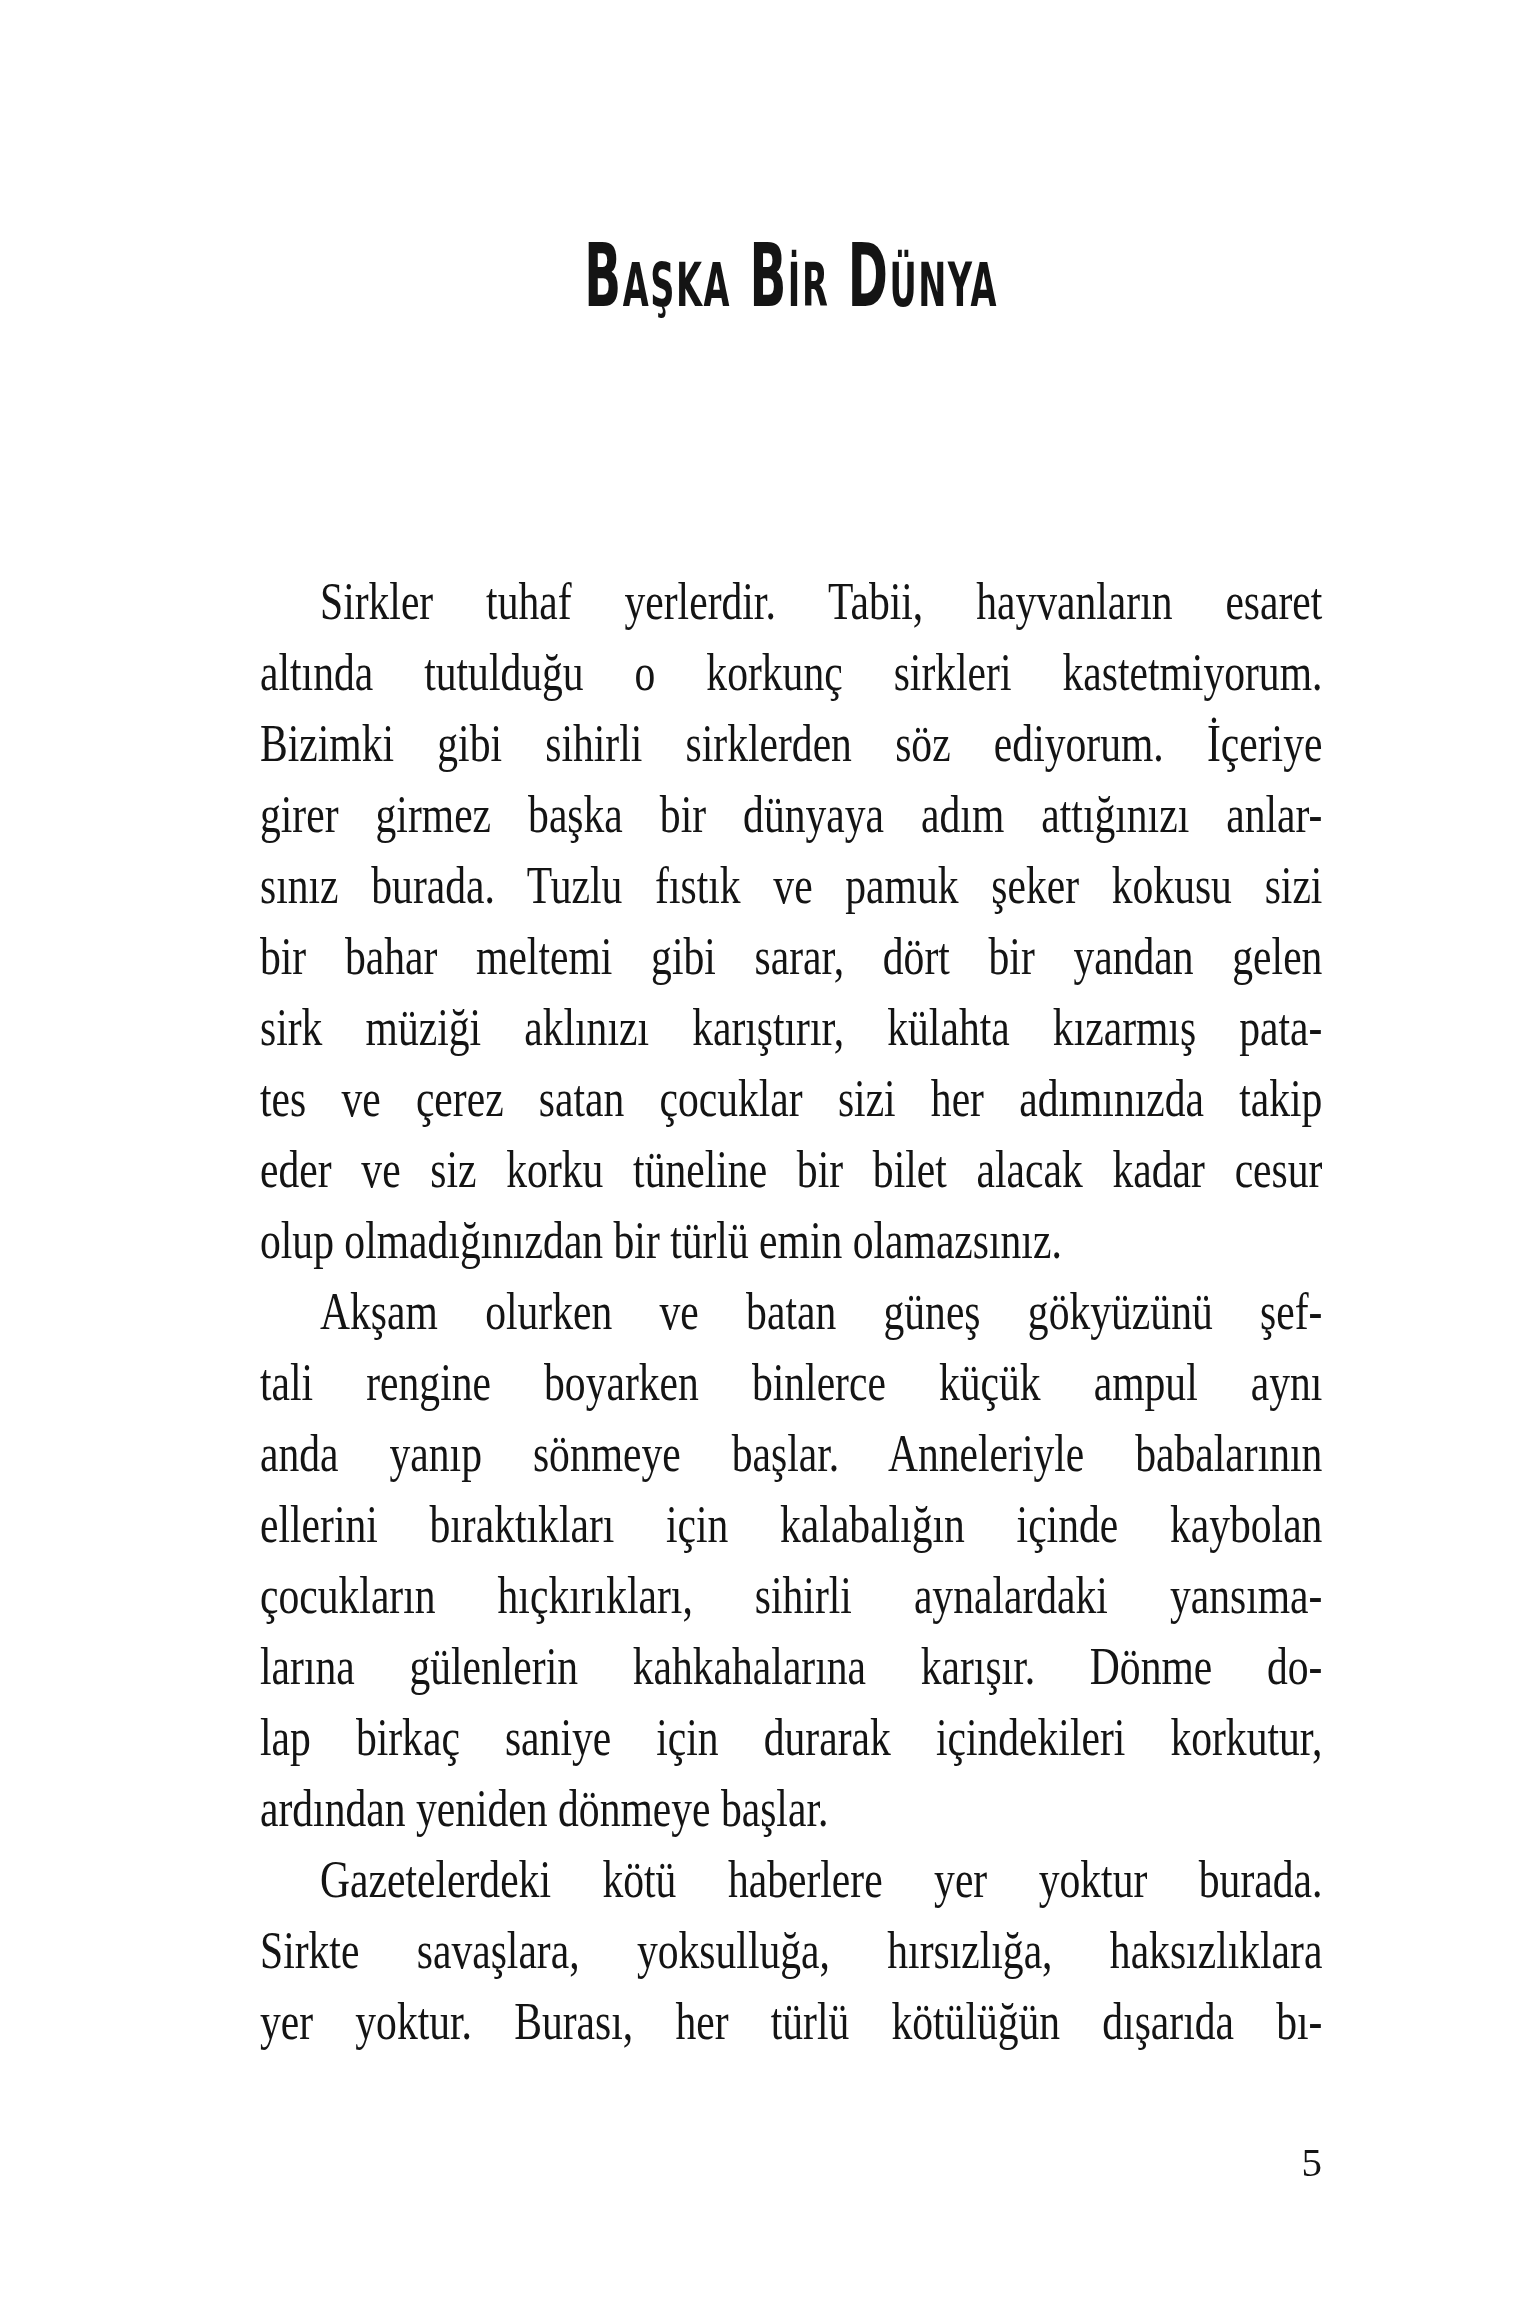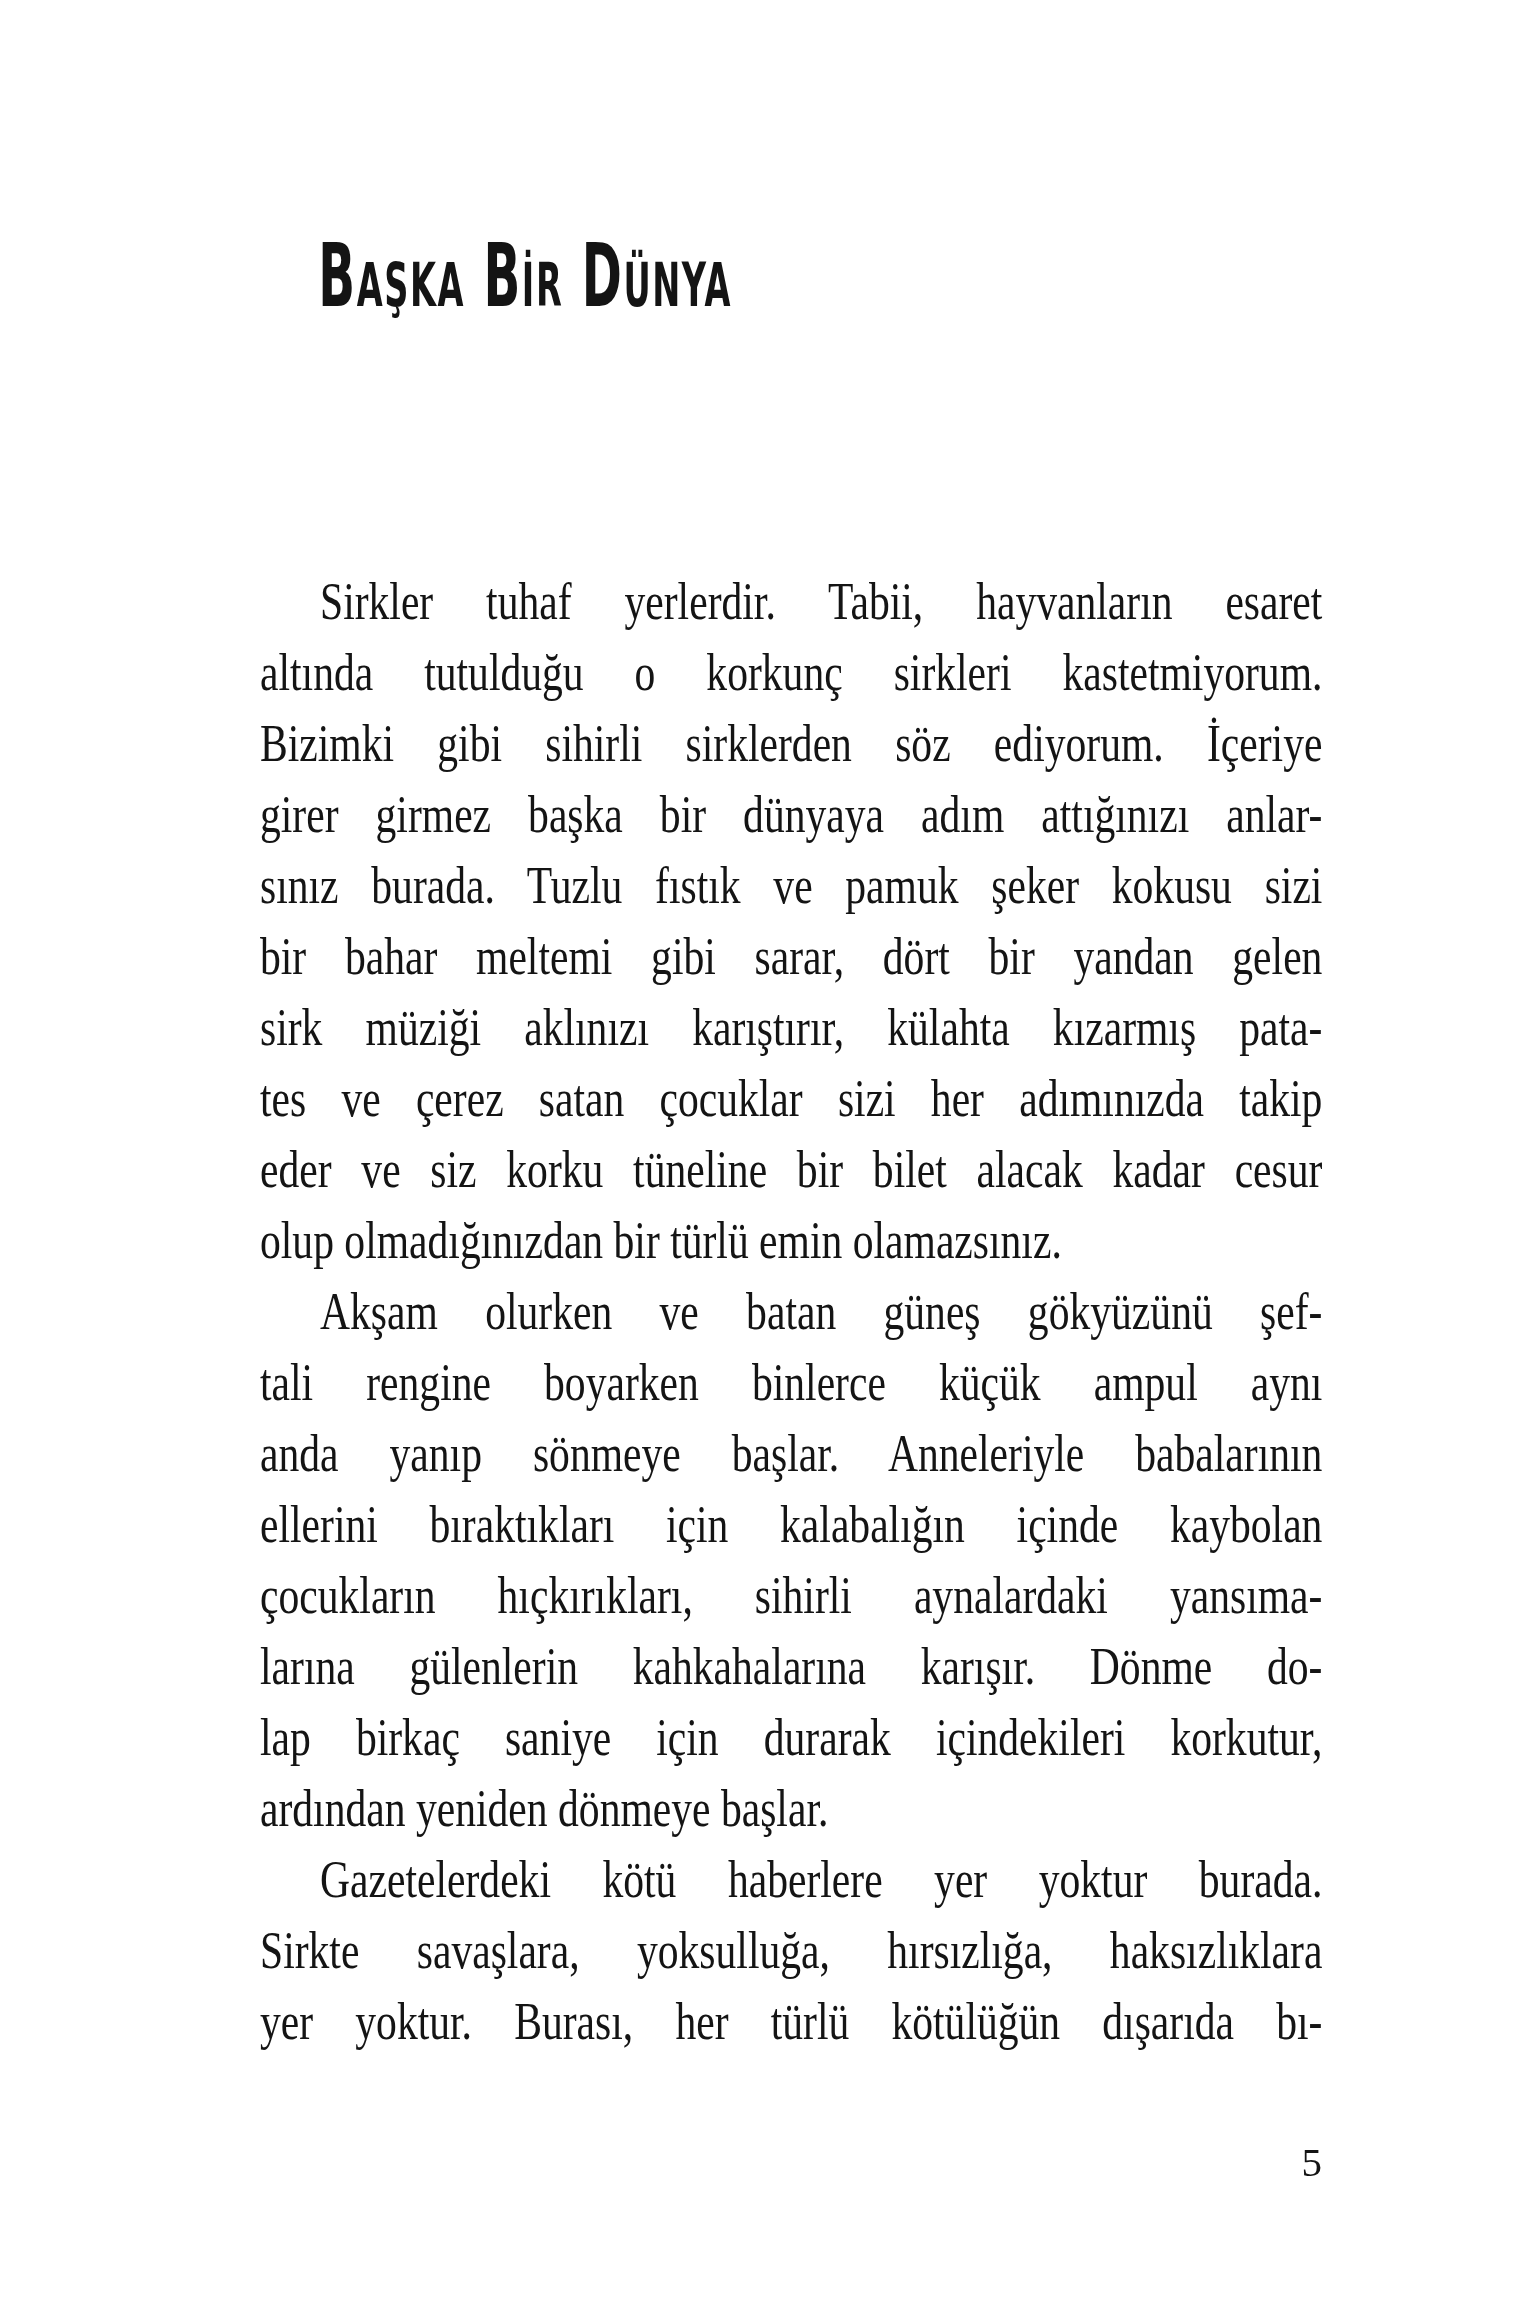--- a/index.html
+++ b/index.html
@@ -20,20 +20,21 @@
     color: var(--ink);
     font-family: "Liberation Serif", serif;
     overflow: hidden;
   }
   
   .chapter-title {
     position: absolute;
     top: 228px;
     left: 260px;
     width: 1062px;
+    text-align: center;
   }
   .chapter-title .title-inner {
     display: inline-block;
     font-family: "DejaVu Sans", sans-serif;
     font-weight: 700;
     font-variant: small-caps;
     font-size: 62px;
     line-height: 1.1;
     letter-spacing: 2px;
     white-space: nowrap;

